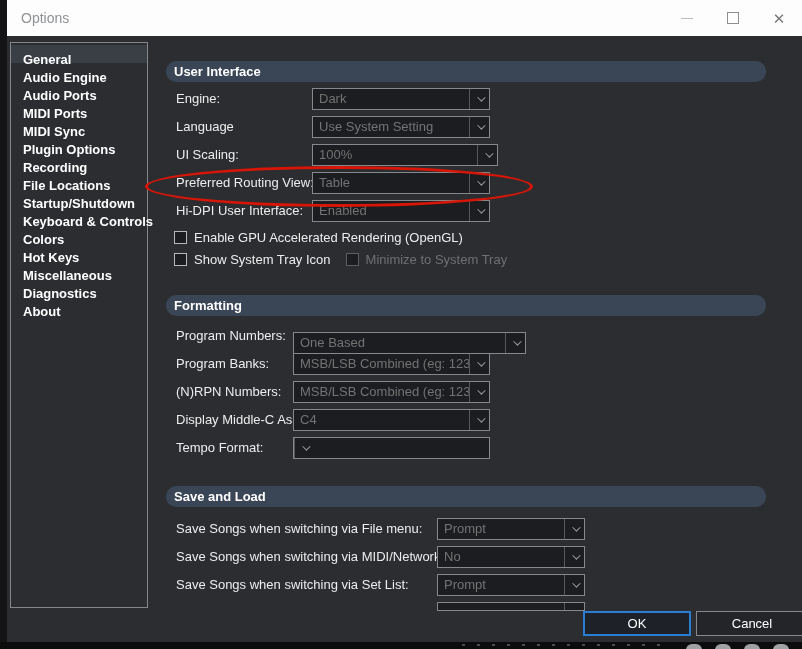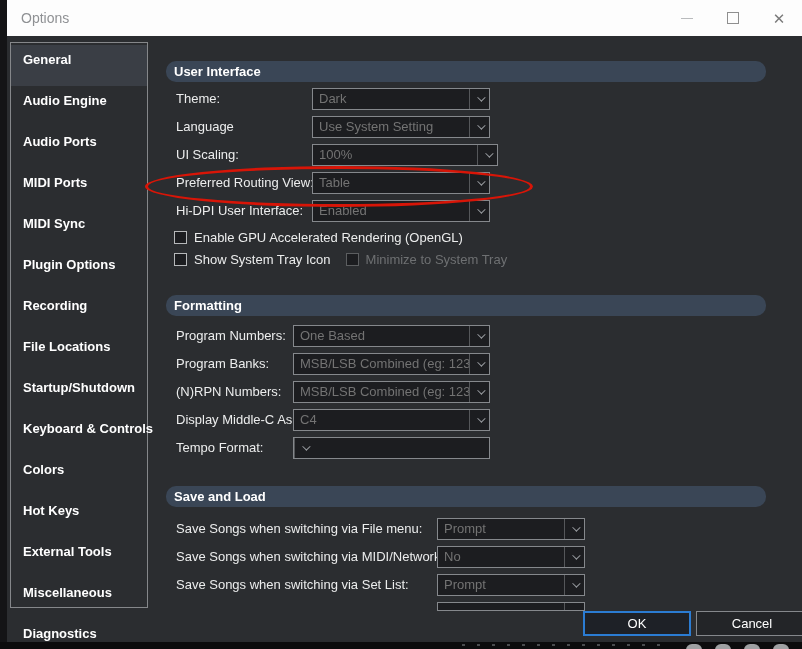--- a/index.html
+++ b/index.html
@@ -13,21 +13,21 @@
   .titlebar-title { position:absolute; left:14px; top:0; height:36px; line-height:36px; font-size:14px; color:#8f9194; }
   .win-btn { position:absolute; top:0; width:46px; height:36px; display:flex; align-items:center; justify-content:center; cursor:default; }
   .wb-min { right:92px; } .wb-max { right:46px; } .wb-close { right:0; }
   .min-glyph { width:12px; height:1px; background:#b9bbbd; }
   .max-glyph { width:12px; height:12px; border:1px solid #8f8f8f; background:transparent; }
   .close-glyph { color:#7a7a7a; font-size:15px; line-height:15px; }
   
   .dialog-body { position:absolute; left:7px; top:36px; width:795px; height:606px; background:#2b2d30; }
   
   .sidebar { position:absolute; left:10px; top:42px; width:138px; height:566px; border:1px solid #85878a; background:#2b2d30; padding-top:2px; }
-  .side-item { height:41px; line-height:30px; padding-left:12px; color:#ffffff; font-weight:bold; font-size:13px; white-space:nowrap; cursor:default; }
+  .side-item { height:18px; line-height:30px; padding-left:12px; color:#ffffff; font-weight:bold; font-size:13px; white-space:nowrap; cursor:default; }
   .side-item.selected { background:#3a3e45; }
   
   .section-header { position:absolute; left:166px; width:600px; height:21px; background:#3a4656;
     color:#fff; font-weight:bold; font-size:13px; line-height:21px; padding-left:8px;border-radius:10px; }
   
   .row-label { position:absolute; font-size:13px; color:#eceded; line-height:22px; white-space:nowrap; }
   .dropdown { position:absolute; height:22px; background:#1c1d20; border:1px solid #85888c; display:flex; cursor:default; }
   .dd-text { flex:1; padding:0 6px; line-height:20px; font-size:13px; color:#737373; white-space:nowrap; overflow:hidden; }
   .dd-btn { width:20px; border-left:1px solid #55575a; display:flex; align-items:center; justify-content:center; }
   .chev { width:6px; height:6px; border-right:1px solid #9a9da1; border-bottom:1px solid #9a9da1; transform:rotate(45deg) translateY(-2px); }
@@ -78,29 +78,28 @@
     <div class="side-item">Audio Ports</div>
     <div class="side-item">MIDI Ports</div>
     <div class="side-item">MIDI Sync</div>
     <div class="side-item">Plugin Options</div>
     <div class="side-item">Recording</div>
     <div class="side-item">File Locations</div>
     <div class="side-item">Startup/Shutdown</div>
     <div class="side-item">Keyboard &amp; Controls</div>
     <div class="side-item">Colors</div>
     <div class="side-item">Hot Keys</div>
-    <div class="side-item">External Tools</div>
     <div class="side-item">Miscellaneous</div>
     <div class="side-item">Diagnostics</div>
     <div class="side-item">About</div>
   </div>
 
   <div class="section-header" style="top:61px">User Interface</div>
 
-  <span class="row-label" style="left:176px; top:88px">Theme:</span>
+  <span class="row-label" style="left:176px; top:88px">Engine:</span>
   <div class="dropdown" style="left:312px; top:88px; width:178px">
     <span class="dd-text">Dark</span>
     <span class="dd-btn">
         <i class="chev"></i>
       </span>
   </div>
 
   <span class="row-label" style="left:176px; top:116px">Language</span>
   <div class="dropdown" style="left:312px; top:116px; width:178px">
     <span class="dd-text">Use System Setting</span>
@@ -144,21 +143,21 @@
     <span class="cb-gap"></span>
     <span class="cbrow cb-disabled" style="position:static">
       <span class="checkbox"></span>
       <span class="cb-label">Minimize to System Tray</span>
     </span>
   </div>
 
   <div class="section-header" style="top:295px">Formatting</div>
 
   <span class="row-label" style="left:176px; top:325px">Program Numbers:</span>
-  <div class="dropdown" style="left:293px; top:325px; width:197px">
+  <div class="dropdown" style="left:293px; top:332px; width:233px">
     <span class="dd-text">One Based</span>
     <span class="dd-btn">
         <i class="chev"></i>
       </span>
   </div>
 
   <span class="row-label" style="left:176px; top:353px">Program Banks:</span>
   <div class="dropdown" style="left:293px; top:353px; width:197px">
     <span class="dd-text">MSB/LSB Combined (eg: 1234...</span>
     <span class="dd-btn">

